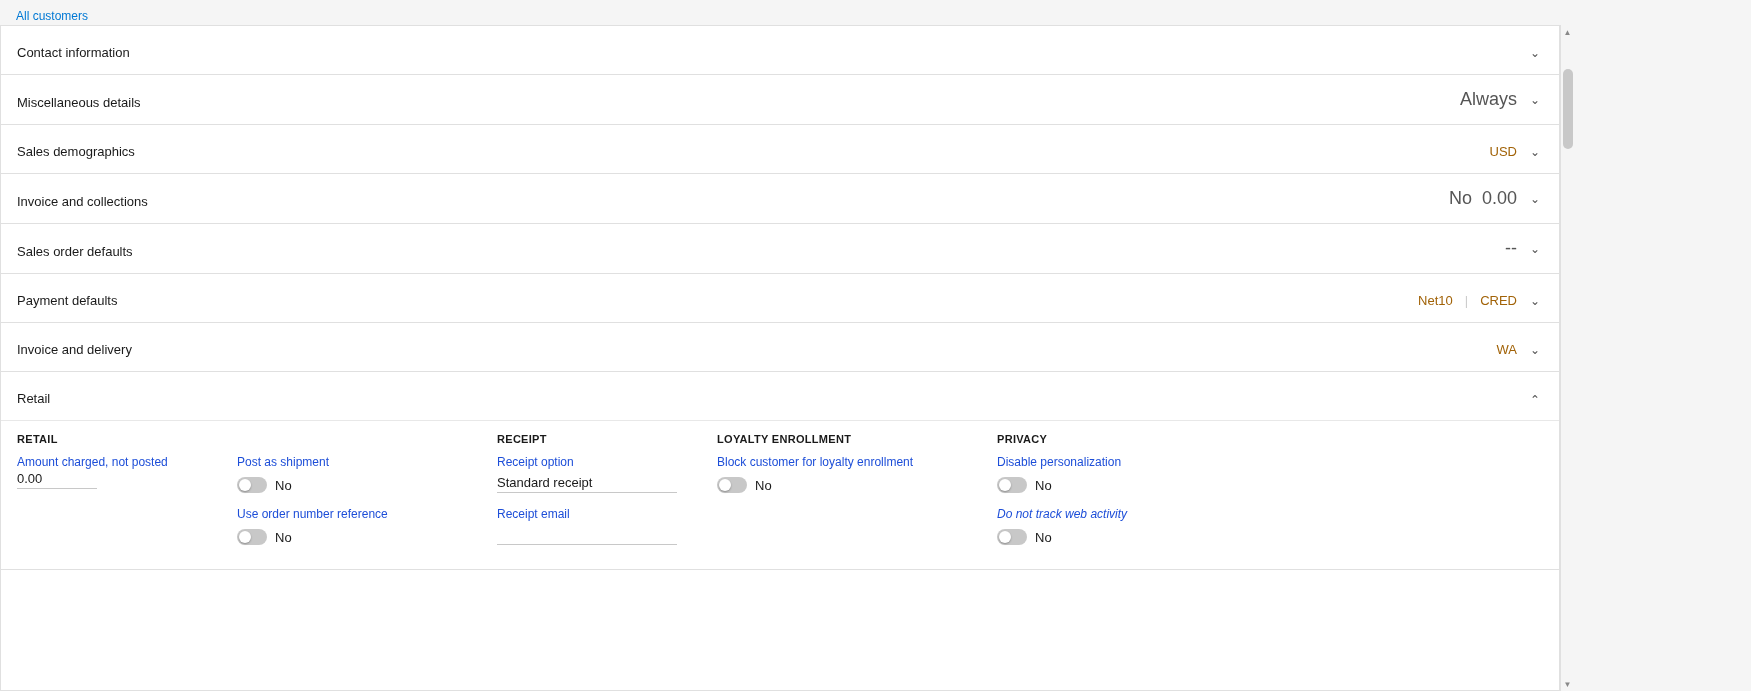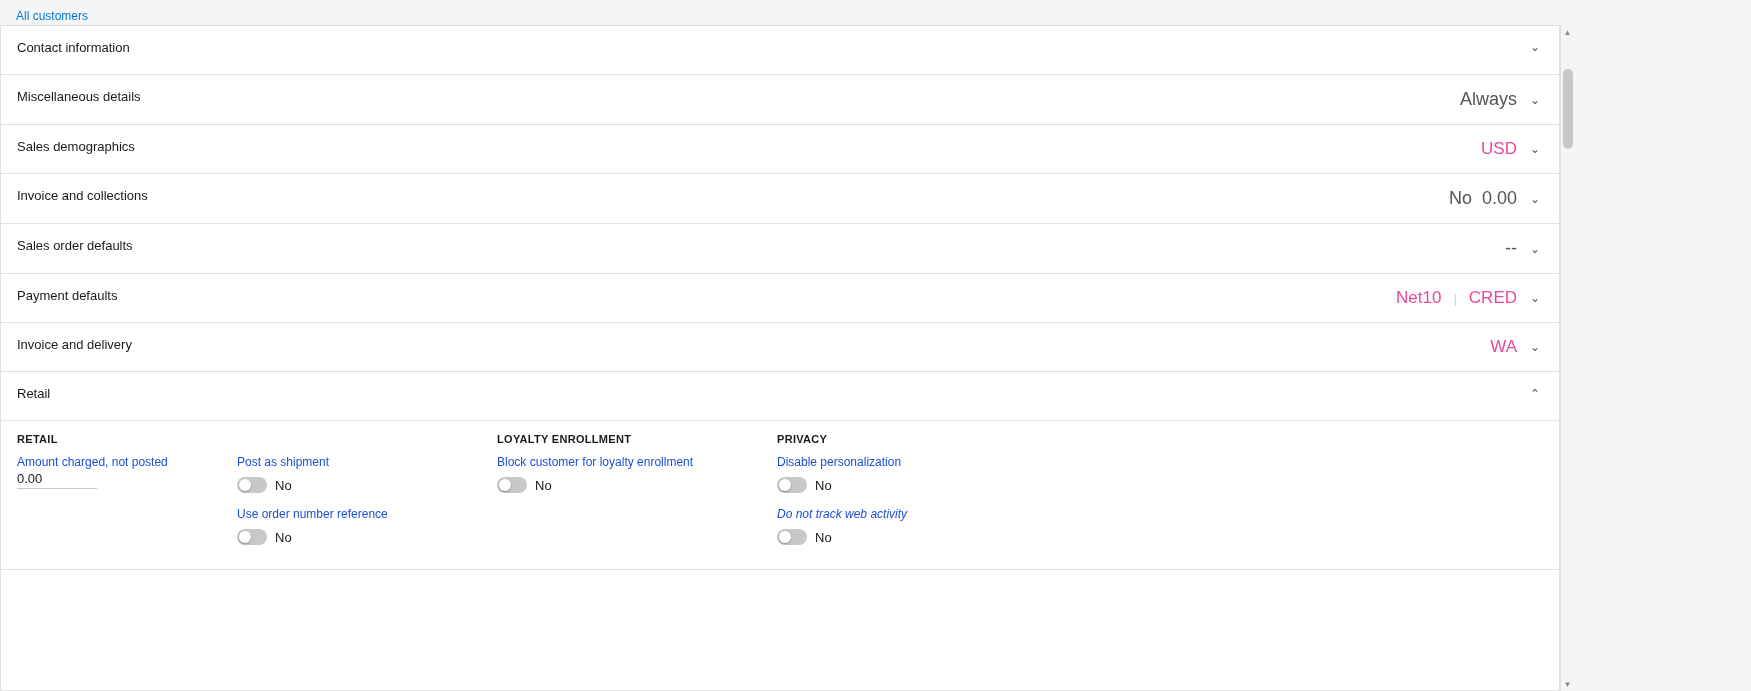--- a/index.html
+++ b/index.html
@@ -46,42 +46,42 @@
       overflow-y: auto;
     }
     .section-row {
       border-bottom: 1px solid #e0e0e0;
       background: #fff;
       cursor: pointer;
       user-select: none;
     }
     .section-header {
       display: flex;
-      align-items: flex-start;
+      align-items: flex-end;
       justify-content: space-between;
       padding: 14px 16px;
       min-height: 48px;
     }
     .section-title {
       font-size: 13px;
       font-weight: 500;
       color: #1a1a1a;
     }
     .section-right {
       display: flex;
       align-items: center;
       gap: 10px;
     }
     .section-value {
       font-size: 18px;
       color: #555;
     }
     .section-value-blue {
-      font-size: 17px;
-      color: #ec4899;
+      font-size: 13px;
+      color: #a16207;
     }
     .section-value-divider {
       color: #ccc;
       margin: 0 2px;
     }
     .chevron-icon {
       color: #555;
       font-size: 12px;
       width: 16px;
       text-align: center;
@@ -312,20 +312,31 @@
               </div>
               <div class="field-label" style="margin-top:14px;">Use order number reference</div>
               <div class="toggle-row">
                 <div class="toggle">
                   <div class="toggle-knob"></div>
                 </div>
                 <span class="toggle-label">No</span>
               </div>
             </div>
 
+            <div class="retail-col" style="min-width:220px;">
+              <div class="col-label">RECEIPT</div>
+              <div class="field-label">Receipt option</div>
+              <div style="margin-top:4px;">
+                <input class="receipt-input" type="text" value="Standard receipt" style="">
+              </div>
+              <div class="field-label" style="margin-top:14px;">Receipt email</div>
+              <div style="margin-top:4px;">
+                <input class="receipt-input" type="text" style="">
+              </div>
+            </div>
 
             <div class="retail-col" style="min-width:280px;">
               <div class="col-label">LOYALTY ENROLLMENT</div>
               <div class="field-label">Block customer for loyalty enrollment</div>
               <div class="toggle-row">
                 <div class="toggle">
                   <div class="toggle-knob"></div>
                 </div>
                 <span class="toggle-label">No</span>
               </div>

